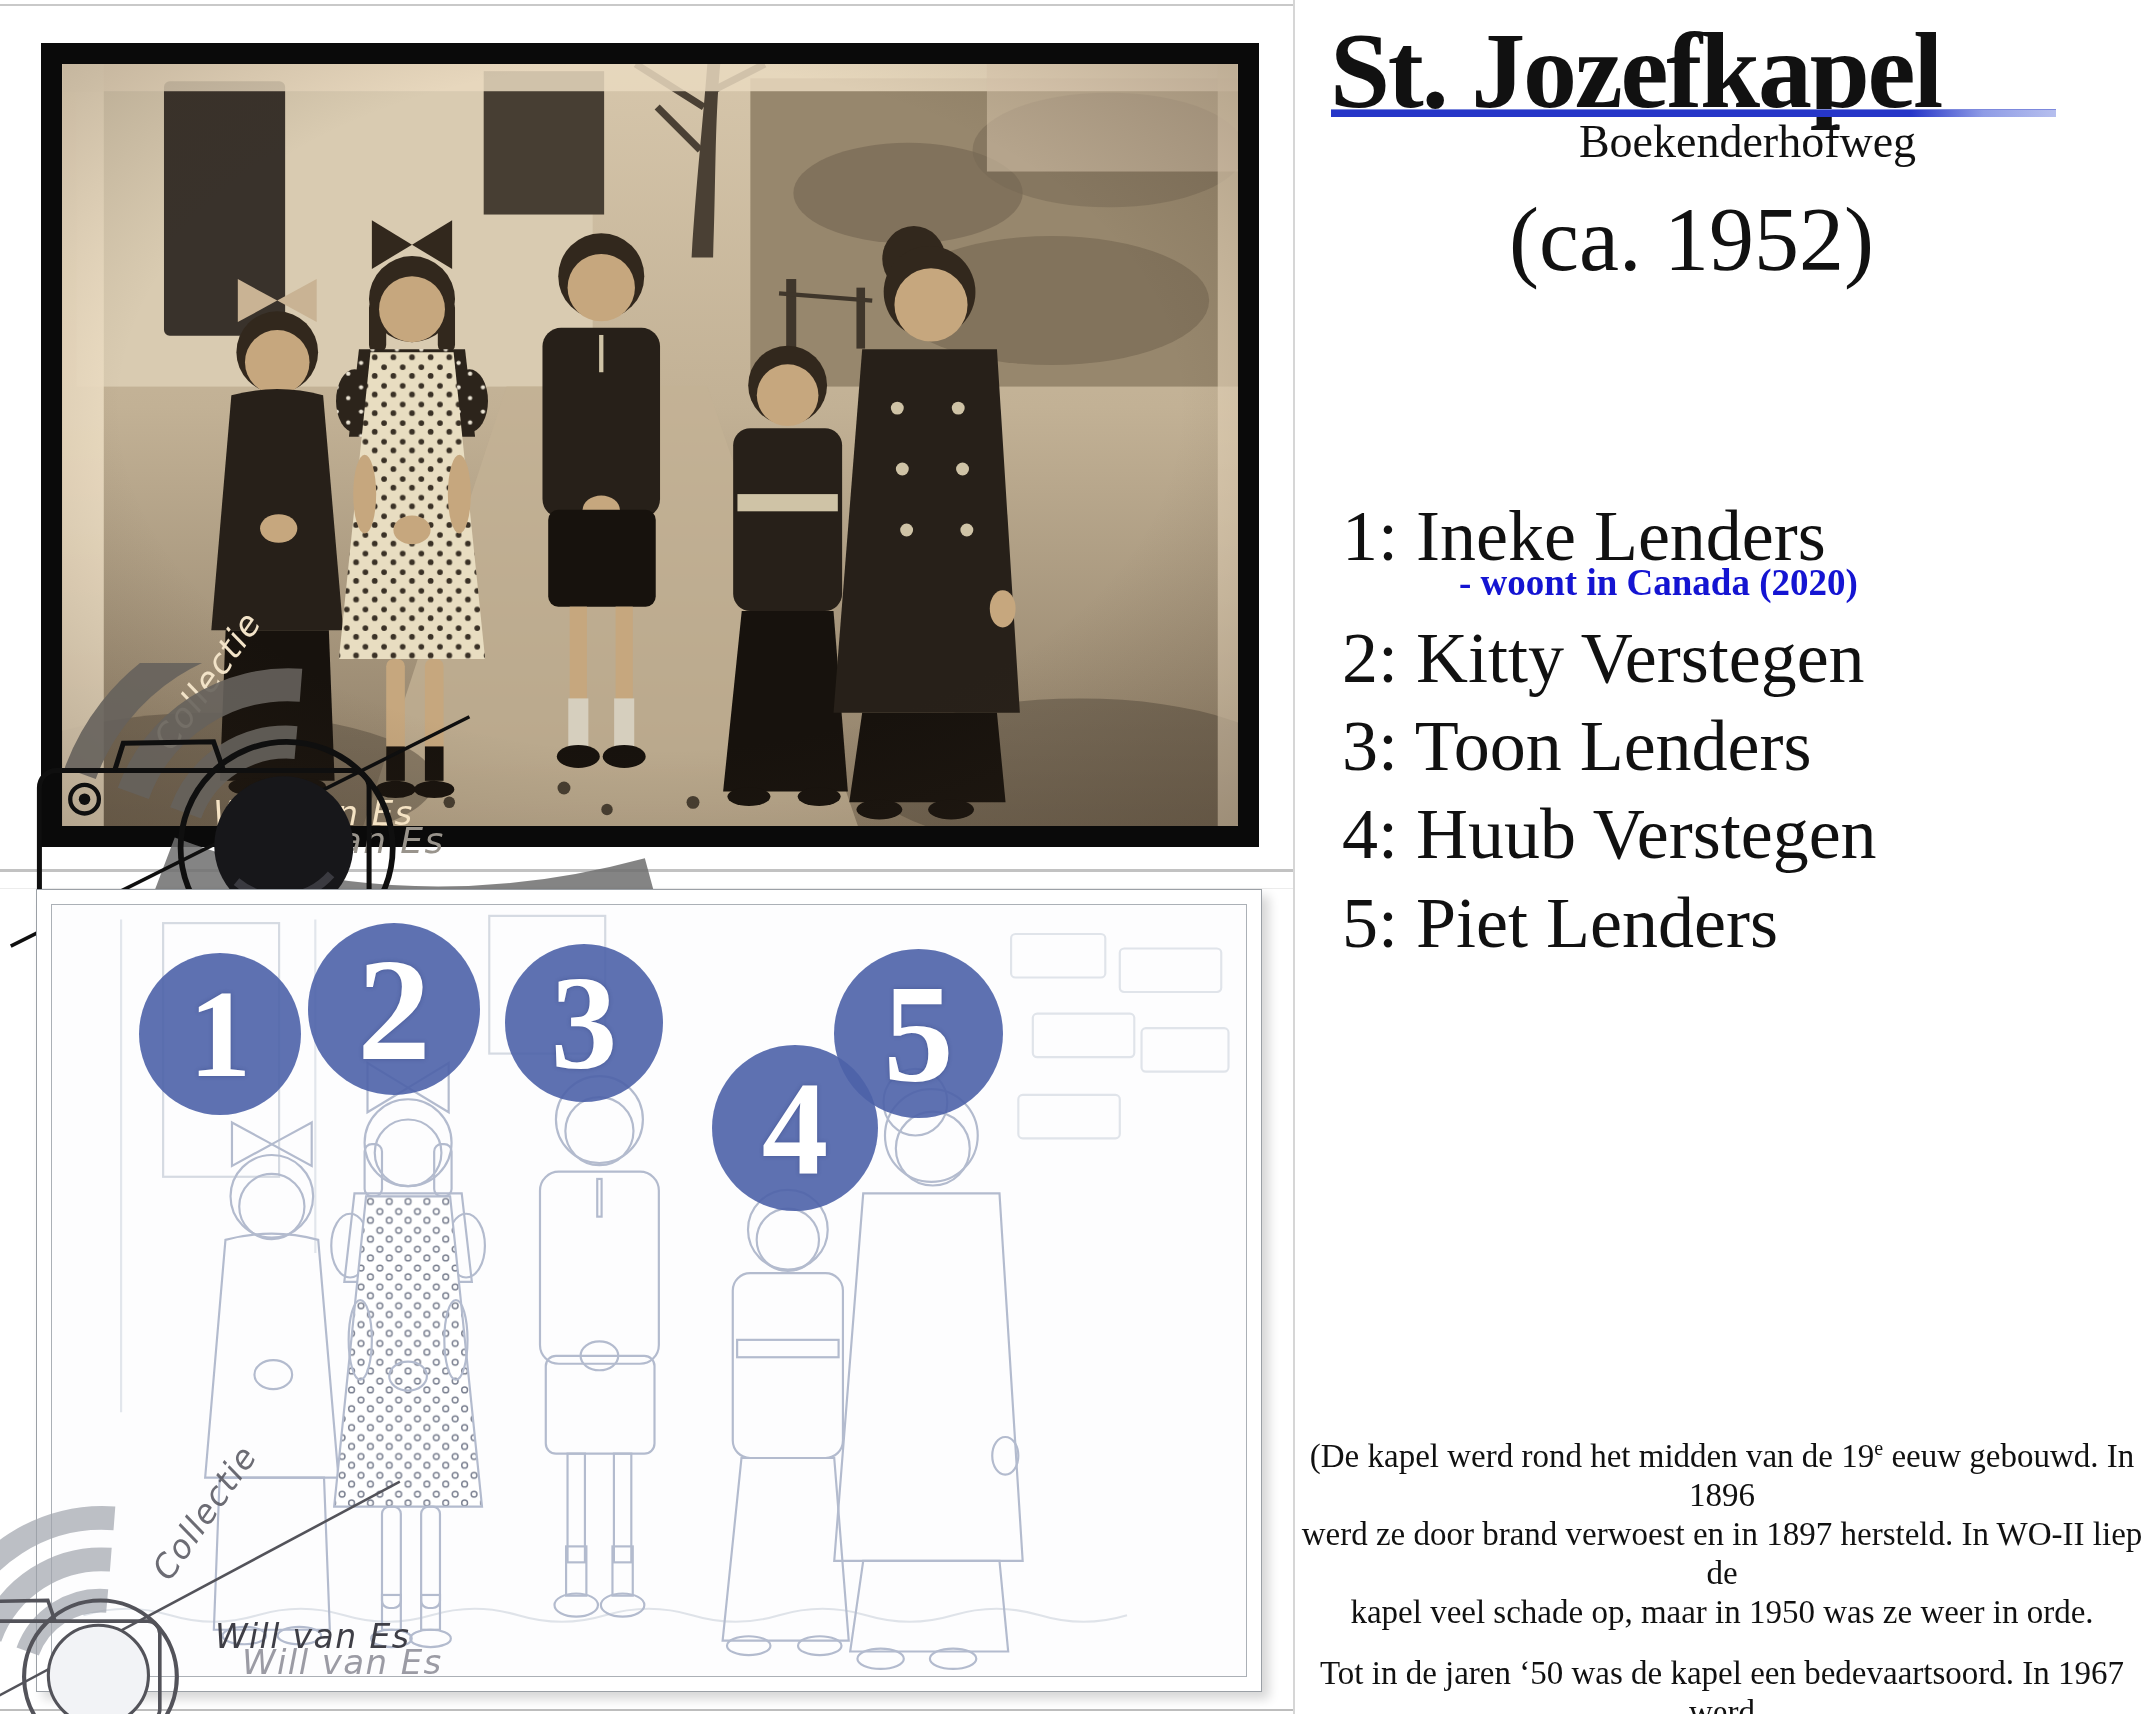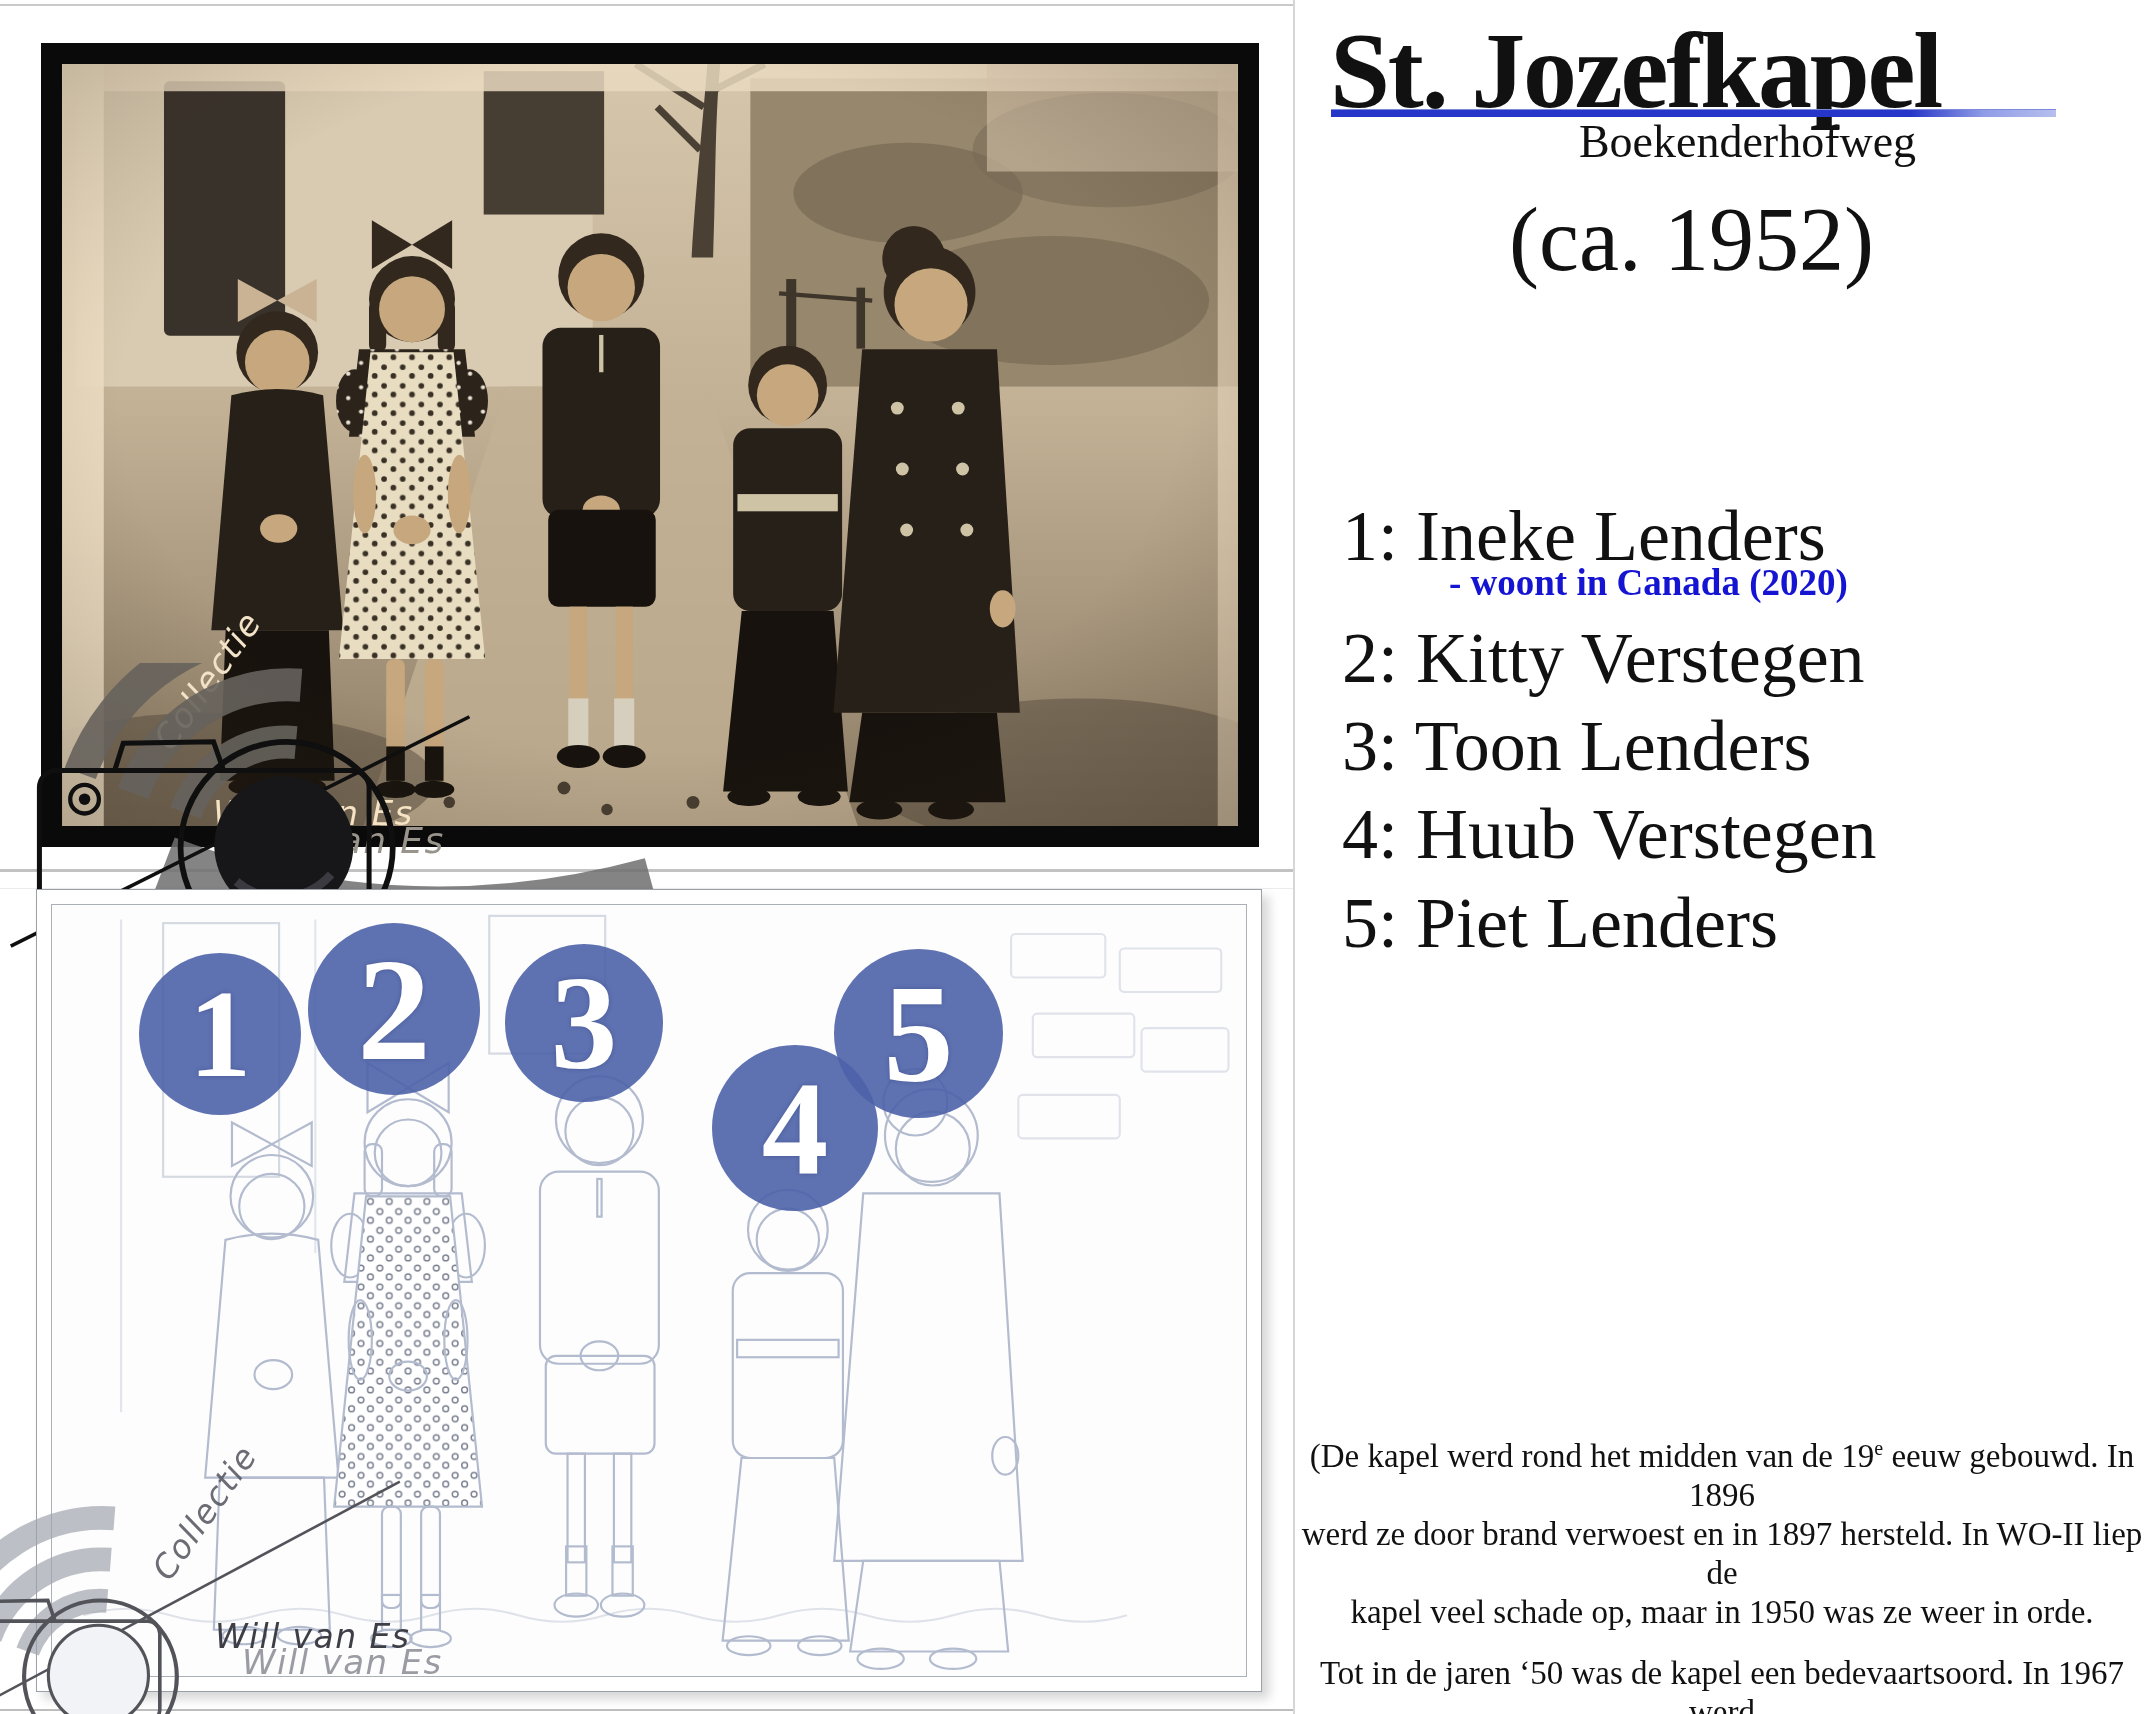--- a/index.html
+++ b/index.html
@@ -42,21 +42,21 @@
               line-height:1.05;font-weight:bold;letter-spacing:-2.2px;white-space:nowrap;}
   #title-underline{position:absolute;left:1331px;top:109px;width:725px;height:6.5px;
                    background:linear-gradient(to right,#2636c8 0%,#2636c8 80%,#8f9ce6 90%,#b6bfee 100%);
                    border-top:0.7px solid #7d89dd;}
   #page-subtitle{position:absolute;left:1382px;top:115px;width:731px;text-align:center;
                  font-size:46px;}
   #page-period{position:absolute;left:1326px;top:188px;width:731px;text-align:center;
                font-size:90px;}
   #people-list{position:absolute;left:1342px;top:495px;width:789px;}
   .person-row{position:absolute;left:0;font-size:72px;white-space:nowrap;}
-  .person-note{position:absolute;left:107px;font-size:37px;font-weight:600;color:#1414d2;white-space:nowrap;}
+  .person-note{position:absolute;left:117px;font-size:37px;font-weight:600;color:#1414d2;white-space:nowrap;}
   
   #history{position:absolute;left:1299px;top:1437px;width:846px;text-align:center;
            font-size:33px;line-height:39px;}
   #history p{margin:0 0 21.5px 0;}
   #history sup{font-size:20px;vertical-align:super;line-height:0;}
 </style>
 </head>
 <body>
 
 <svg width="0" height="0" style="position:absolute" aria-hidden="true">

